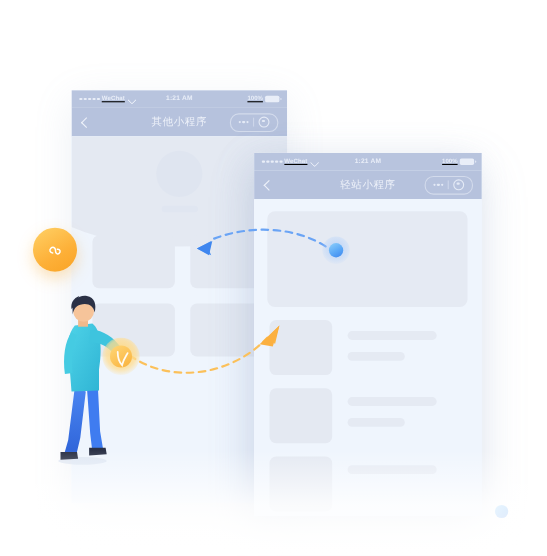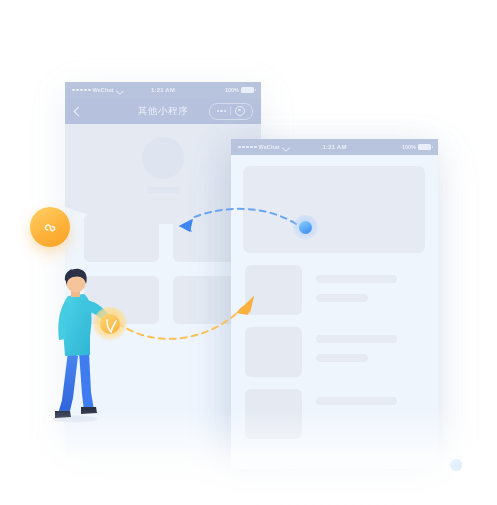--- a/index.html
+++ b/index.html
@@ -17,20 +17,21 @@
 
   .stage {
     position: absolute;
     inset: 0;
   }
 
   
   .phone {
     position: absolute;
     overflow: hidden;
+    text-decoration: underline;
   }
 
   .phone-left {
     left: 65px;
     top: 82px;
     width: 196px;
     height: 375px;
     background: #eff5fd;
     box-shadow: 0 10px 34px rgba(140,160,195,0.16);
   }
@@ -425,20 +426,33 @@
         <span class="sb-carrier">WeChat</span>
         <span class="sb-wifi"></span>
       </div>
       <div class="sb-time">1:21 AM</div>
       <div class="sb-right">
         <span class="sb-batt-text">100%</span>
         <span class="sb-batt"></span>
       </div>
     </div>
 
+    <div class="navbar">
+      <span class="nav-back"></span>
+      <span class="nav-title">轻站小程序</span>
+      <span class="capsule">
+        <span class="ell">
+            <i></i>
+            <i class="mid"></i>
+            <i></i>
+          </span>
+        <span class="divider"></span>
+        <span class="target"></span>
+      </span>
+    </div>
 
     <div class="body-area">
       <div class="banner" style="left:12px; top:11px; width:182px; height:87px;"></div>
 
       <div class="thumb" style="left:14px; top:110px; width:57px; height:50px;"></div>
       <div class="line" style="left:85px; top:120px; width:81px;"></div>
       <div class="line" style="left:85px; top:139px; width:52px;"></div>
 
       <div class="thumb" style="left:14px; top:172px; width:57px; height:50px;"></div>
       <div class="line" style="left:85px; top:180px; width:81px;"></div>

